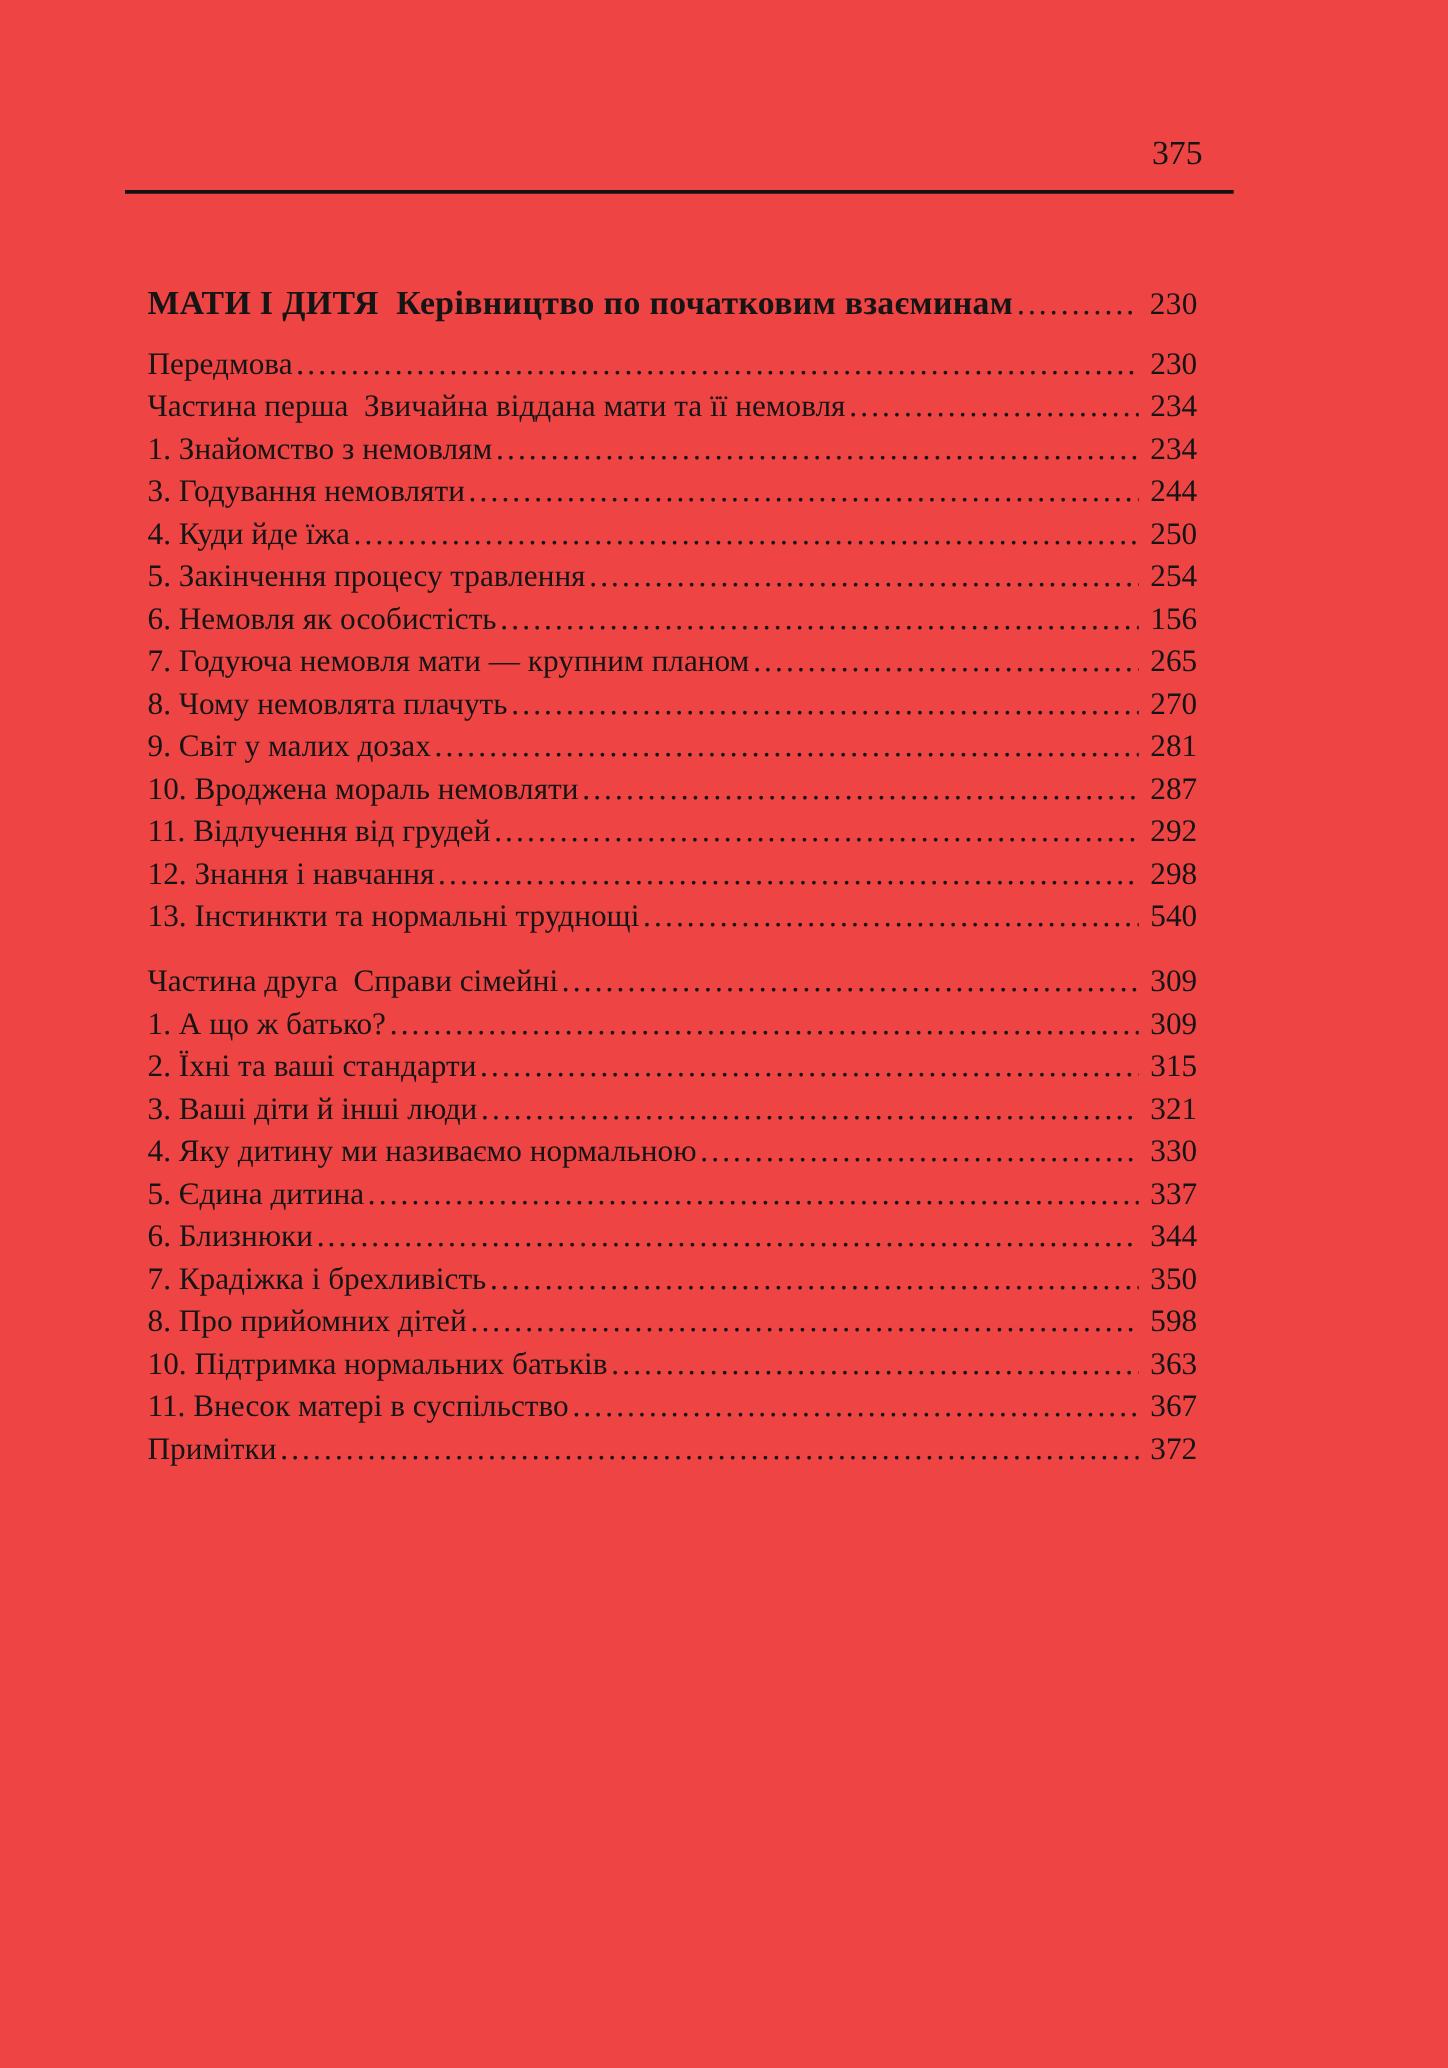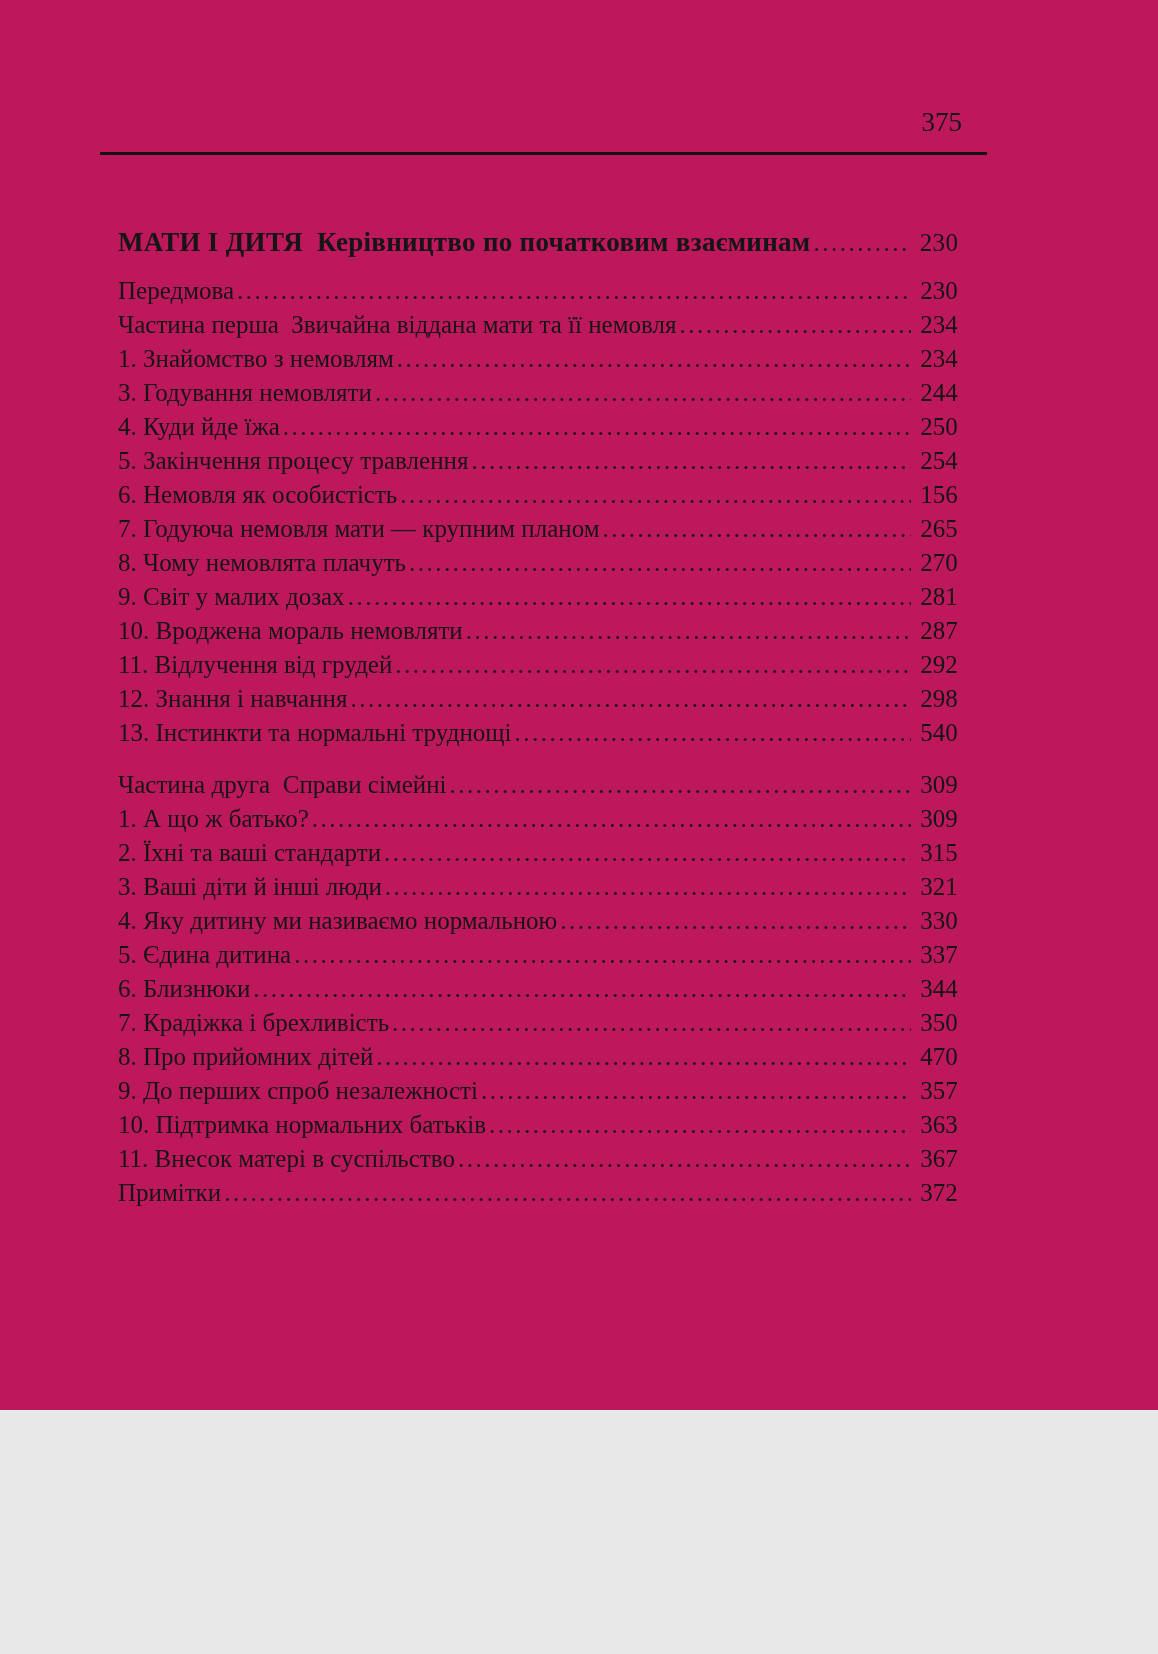--- a/index.html
+++ b/index.html
@@ -3,23 +3,23 @@
 <meta charset="utf-8">
 <style>
   html, body {
     margin: 0;
     padding: 0;
     background: #e8e8e8;
   }
   .sheet {
     position: relative;
     width: 1158px;
-    height: 1410px;
+    height: 1654px;
     margin: 0 auto;
-    background: #be185d;
+    background: #ef4444;
     color: #151515;
     font-family: "Liberation Serif", "DejaVu Serif", serif;
     overflow: hidden;
     box-sizing: border-box;
   }
   .content {
     margin-left: 118px;
     margin-right: 196px;
   }
   .page-number-row {
@@ -227,28 +227,23 @@
 
   <div class="toc-row">
     <span class="toc-label">7. Крадіжка і брехливість</span>
     <span class="dots"></span>
     <span class="pnum">350</span>
   </div>
 
   <div class="toc-row">
     <span class="toc-label">8. Про прийомних дітей</span>
     <span class="dots"></span>
-    <span class="pnum">470</span>
-  </div>
-
-  <div class="toc-row">
-    <span class="toc-label">9. До перших спроб незалежності</span>
-    <span class="dots"></span>
-    <span class="pnum">357</span>
-  </div>
+    <span class="pnum">598</span>
+  </div>
+
 
   <div class="toc-row">
     <span class="toc-label">10. Підтримка нормальних батьків</span>
     <span class="dots"></span>
     <span class="pnum">363</span>
   </div>
 
   <div class="toc-row">
     <span class="toc-label">11. Внесок матері в суспільство</span>
     <span class="dots"></span>

